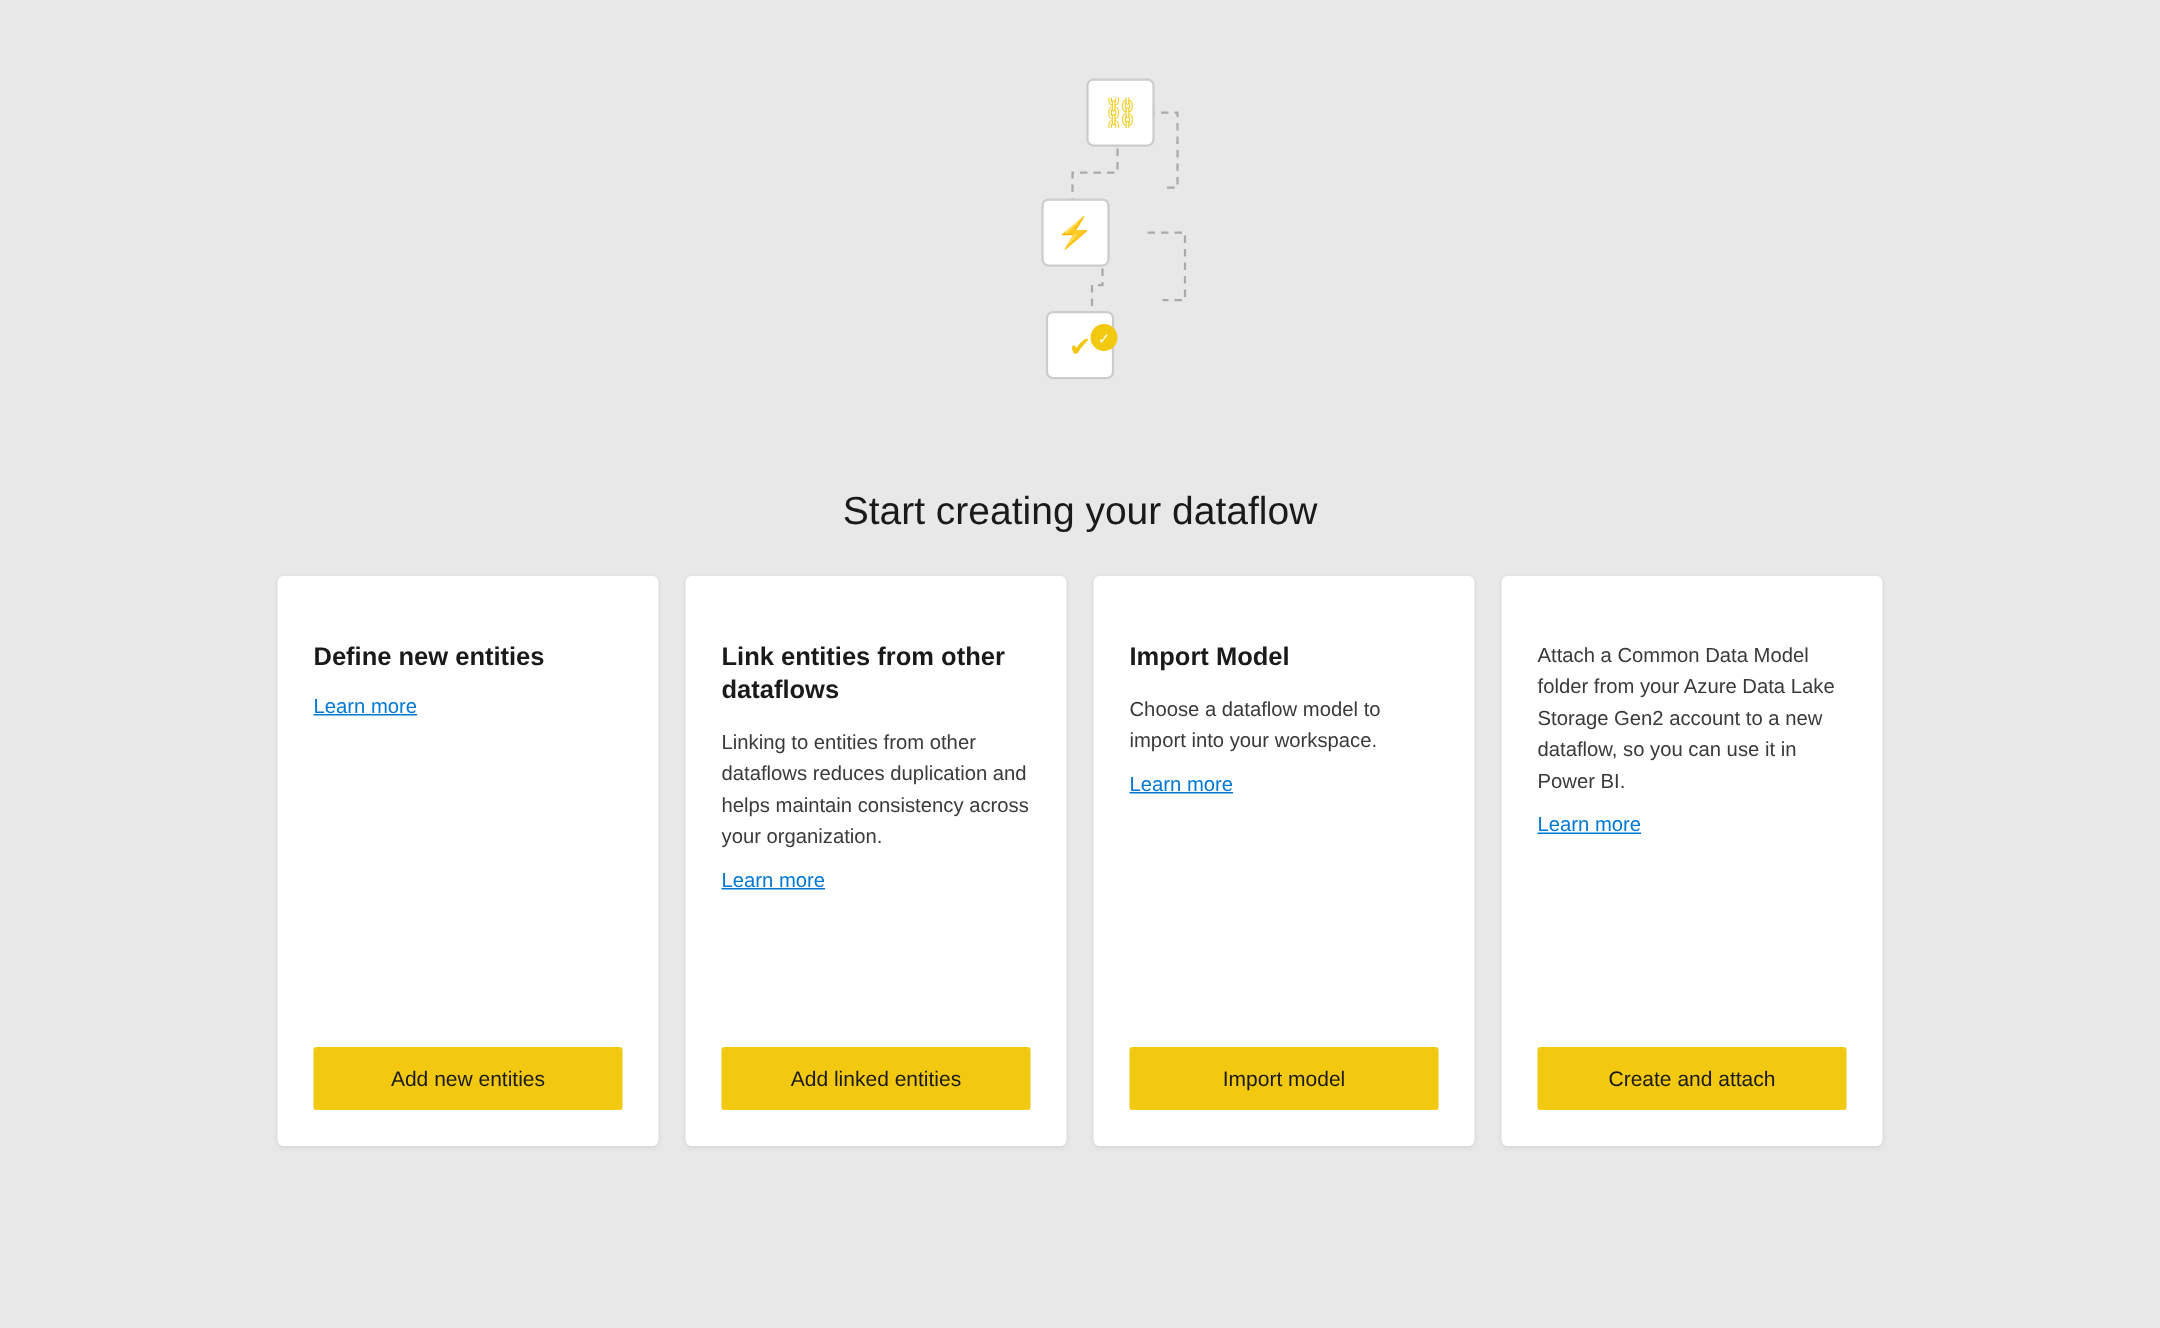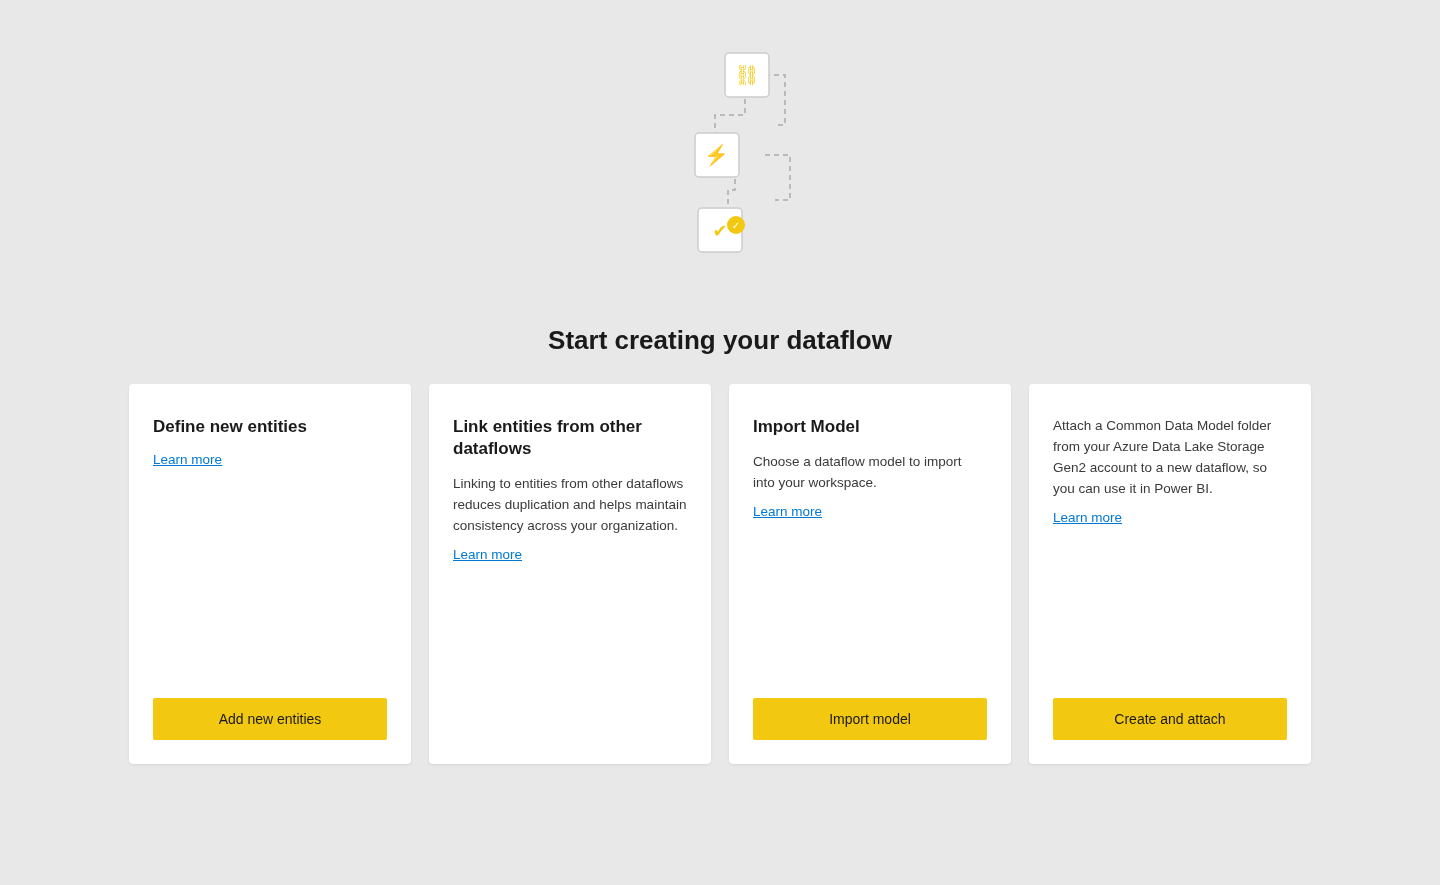--- a/index.html
+++ b/index.html
@@ -39,39 +39,39 @@
     }
 
     .diagram-svg {
       width: 200px;
       height: 290px;
     }
 
     
     .page-title {
       font-size: 26px;
-      font-weight: 700;
+      font-weight: 400;
       color: #1a1a1a;
       margin-bottom: 28px;
       text-align: center;
     }
 
     
     .cards-container {
       display: flex;
       gap: 18px;
       width: 100%;
       justify-content: center;
     }
 
     .card {
       background: #ffffff;
       border-radius: 4px;
-      padding: 32px 24px 24px 24px;
-      width: 282px;
+      padding: 43px 24px 24px 24px;
+      width: 254px;
       min-height: 380px;
       display: flex;
       flex-direction: column;
       justify-content: space-between;
       box-shadow: 0 1px 3px rgba(0,0,0,0.08);
     }
 
     .card-content {
       flex: 1;
     }
@@ -175,20 +175,21 @@
       </div>
       <button class="card-button">Add new entities</button>
     </div>
 
     <div class="card">
       <div class="card-content">
         <div class="card-title">Link entities from other dataflows</div>
         <p class="card-description">Linking to entities from other dataflows reduces duplication and helps maintain consistency across your organization.</p>
         <a class="card-link">Learn more</a>
       </div>
+      <button class="card-button">Add linked entities</button>
     </div>
 
     <div class="card">
       <div class="card-content">
         <div class="card-title">Import Model</div>
         <p class="card-description">Choose a dataflow model to import into your workspace.</p>
         <a class="card-link">Learn more</a>
       </div>
       <button class="card-button">Import model</button>
     </div>

